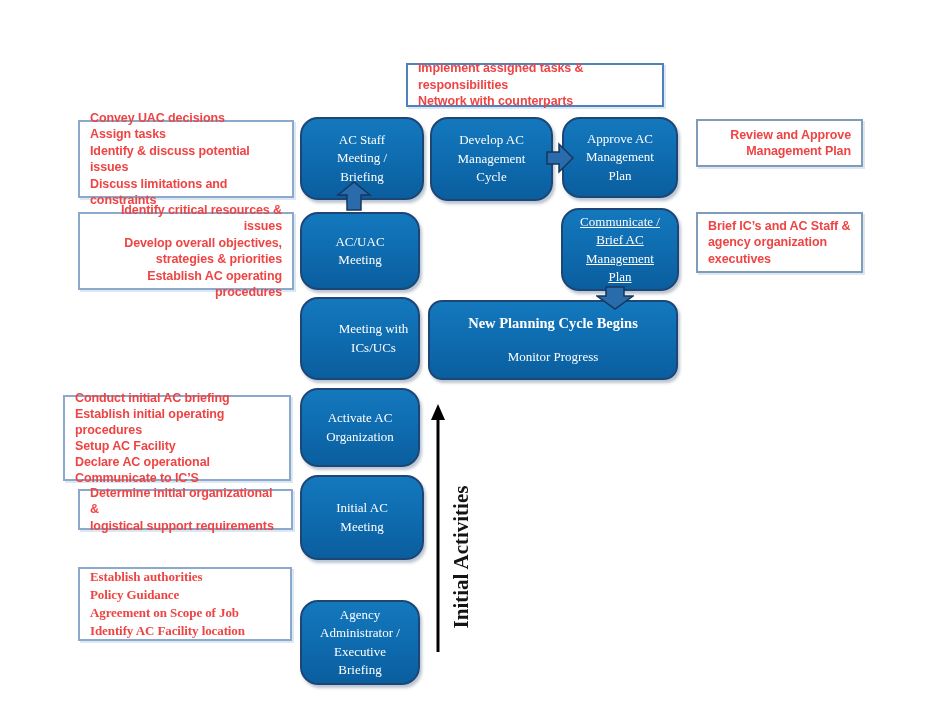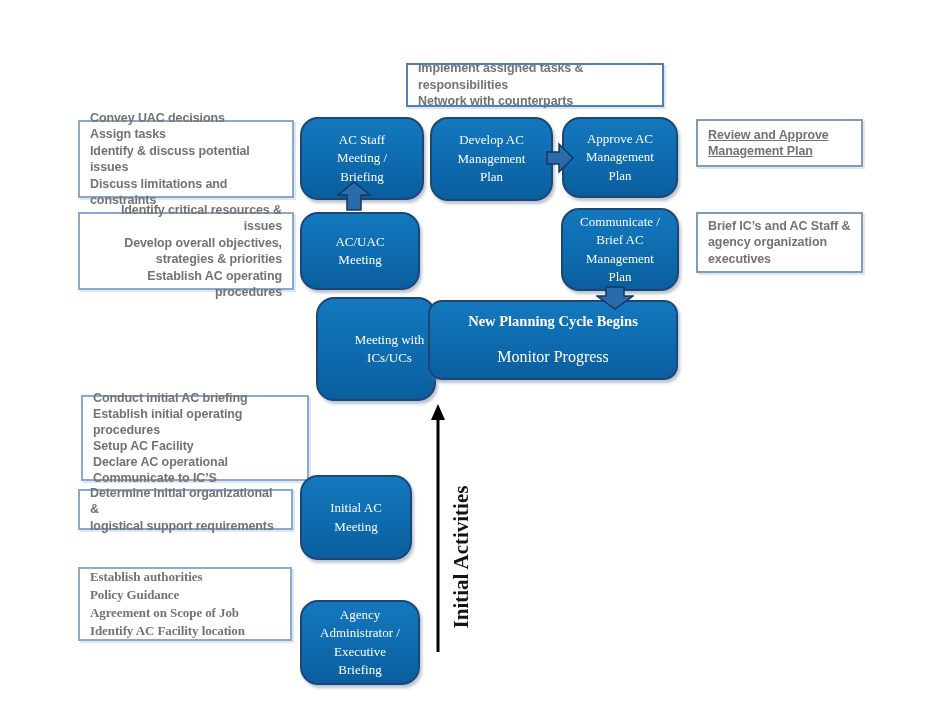--- a/index.html
+++ b/index.html
@@ -4,39 +4,39 @@
 <style>
   html,body{margin:0;padding:0;background:#fff;}
   #canvas{
     position:relative;width:950px;height:713px;background:#ffffff;
     font-family:"Liberation Sans",sans-serif;overflow:hidden;
   }
   .note{
     position:absolute;box-sizing:border-box;background:#ffffff;
     border:2px solid #8aa9cc;display:flex;flex-direction:column;justify-content:center;
     padding:4px 10px;font-weight:bold;font-size:12.5px;line-height:1.32;
-    color:#737373;letter-spacing:-0.1px;white-space:pre-line;
+    color:#ef4444;letter-spacing:-0.1px;white-space:pre-line;
     box-shadow:2px 2px 0 #dde7f2;
   }
   .note.top{border-color:#4f81bd;}
   .note.rightside{border-color:#7f9db9;}
   .note.serif{font-family:"Liberation Serif",serif;font-size:13px;line-height:1.4;}
-  .note.centered{text-align:left;text-decoration:underline;}
+  .note.centered{text-align:right;}
   .bluebox{
     position:absolute;box-sizing:border-box;border-radius:18px;
     border:2px solid #1d4677;
     background:linear-gradient(to bottom,#1478bd 0%,#0f6db1 45%,#0a5e9e 100%);
     color:#ffffff;font-family:"Liberation Serif",serif;font-size:13px;line-height:1.42;
     display:flex;flex-direction:column;align-items:center;justify-content:center;
     text-align:center;white-space:pre-line;
     box-shadow:2px 3px 3px rgba(130,150,170,0.55);
   }
   .bluebox.wide{border-radius:14px;justify-content:center;}
   .cycle-title{font-weight:bold;font-size:14.5px;margin-bottom:14px;}
-  .cycle-sub{font-size:16px;}
+  .cycle-sub{font-size:13px;}
   .arrow-svg{position:absolute;}
   #axis-label{
     position:absolute;left:346px;top:542px;width:230px;height:30px;
     transform:rotate(-90deg);transform-origin:center;
     font-family:"Liberation Serif",serif;font-weight:bold;font-size:21px;color:#141414;
     text-align:center;line-height:30px;
   }
 </style>
 </head>
 <body>
@@ -47,53 +47,55 @@
 Network with counterparts</div>
 
   <div class="note" style="left:78px;top:120px;width:216px;height:78px;">Convey UAC decisions
 Assign tasks
 Identify &amp; discuss potential issues
 Discuss limitations and constraints</div>
   <div class="note" style="left:78px;top:212px;width:216px;height:78px;text-align:right;">Identify critical resources &amp; issues
 Develop overall objectives,
 strategies &amp; priorities
 Establish AC operating procedures</div>
-  <div class="note" style="left:81px;top:395px;width:228px;height:86px;line-height:1.28;">Conduct initial AC briefing
+  <div class="note" style="left:63px;top:395px;width:228px;height:86px;line-height:1.28;">Conduct initial AC briefing
 Establish initial operating procedures
 Setup AC Facility
 Declare AC operational
 Communicate to IC’S</div>
   <div class="note" style="left:78px;top:489px;width:215px;height:41px;">Determine initial organizational &amp;
 logistical support requirements</div>
   <div class="note serif" style="left:78px;top:567px;width:214px;height:74px;">Establish authorities
 Policy Guidance
 Agreement on Scope of Job
 Identify AC Facility location</div>
 
   <div class="bluebox" style="left:300px;top:117px;width:124px;height:83px;">AC Staff
 Meeting /
 Briefing</div>
   <div class="bluebox" style="left:300px;top:212px;width:120px;height:78px;">AC/UAC
 Meeting</div>
-  <div class="bluebox" style="left:316px;top:297px;width:120px;height:104px;padding-left:27px;">Meeting with
+  <div class="bluebox" style="left:300px;top:297px;width:120px;height:83px;padding-left:27px;">Meeting with
 ICs/UCs</div>
-  <div class="bluebox" style="left:300px;top:475px;width:112px;height:85px;">Initial AC
+  <div class="bluebox" style="left:300px;top:388px;width:120px;height:79px;">Activate AC
+Organization</div>
+  <div class="bluebox" style="left:300px;top:475px;width:124px;height:85px;">Initial AC
 Meeting</div>
   <div class="bluebox" style="left:300px;top:565px;width:120px;height:85px;margin-top:35px;">Agency
 Administrator /
 Executive
 Briefing</div>
 
   <div class="bluebox" style="left:430px;top:117px;width:123px;height:84px;">Develop AC
 Management
-Plan</div>
+Cycle</div>
   <div class="bluebox" style="left:562px;top:117px;width:116px;height:81px;">Approve AC
 Management
 Plan</div>
-  <div class="bluebox" style="left:561px;top:208px;width:118px;height:83px;">Communicate /
+  <div class="bluebox" style="left:561px;top:208px;width:118px;height:83px;text-decoration:underline;">Communicate /
 Brief AC
 Management
 Plan</div>
   <div class="bluebox wide" style="left:428px;top:300px;width:250px;height:80px;">
     <div class="cycle-title">New Planning Cycle Begins</div>
     <div class="cycle-sub">Monitor Progress</div>
   </div>
 
   <div class="note rightside centered" style="left:696px;top:119px;width:167px;height:48px;">Review and Approve
 Management Plan</div>

